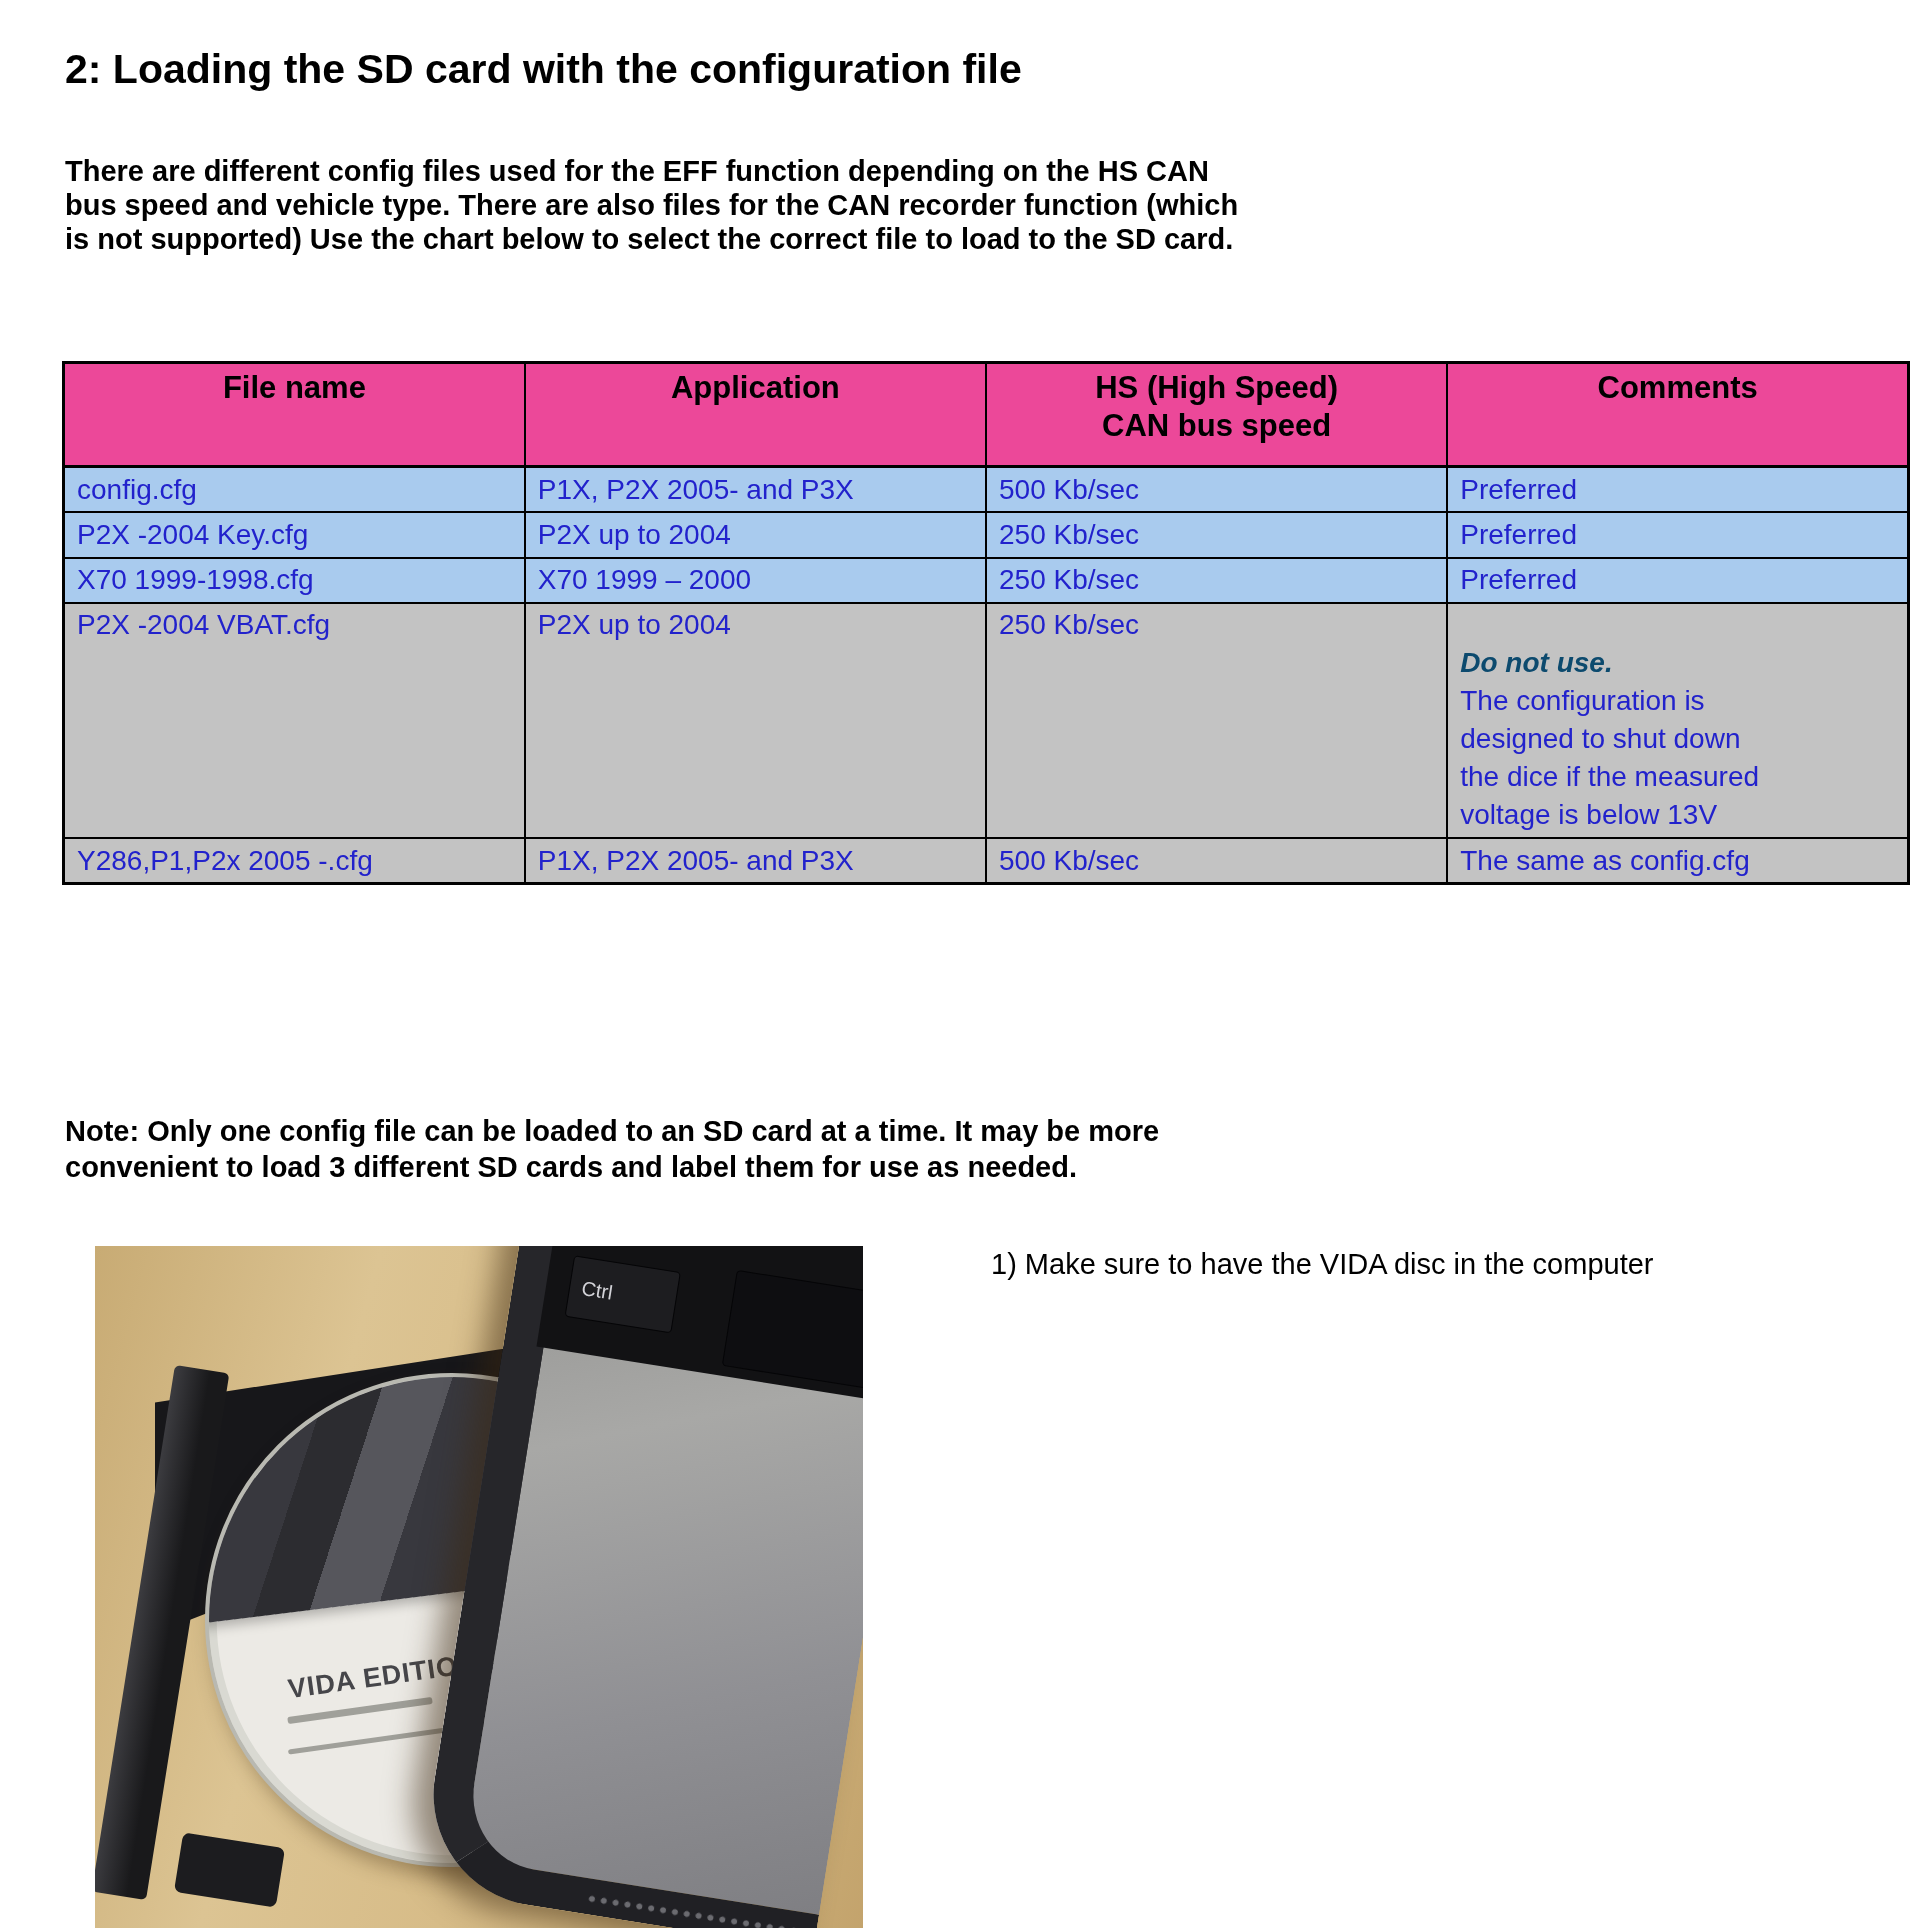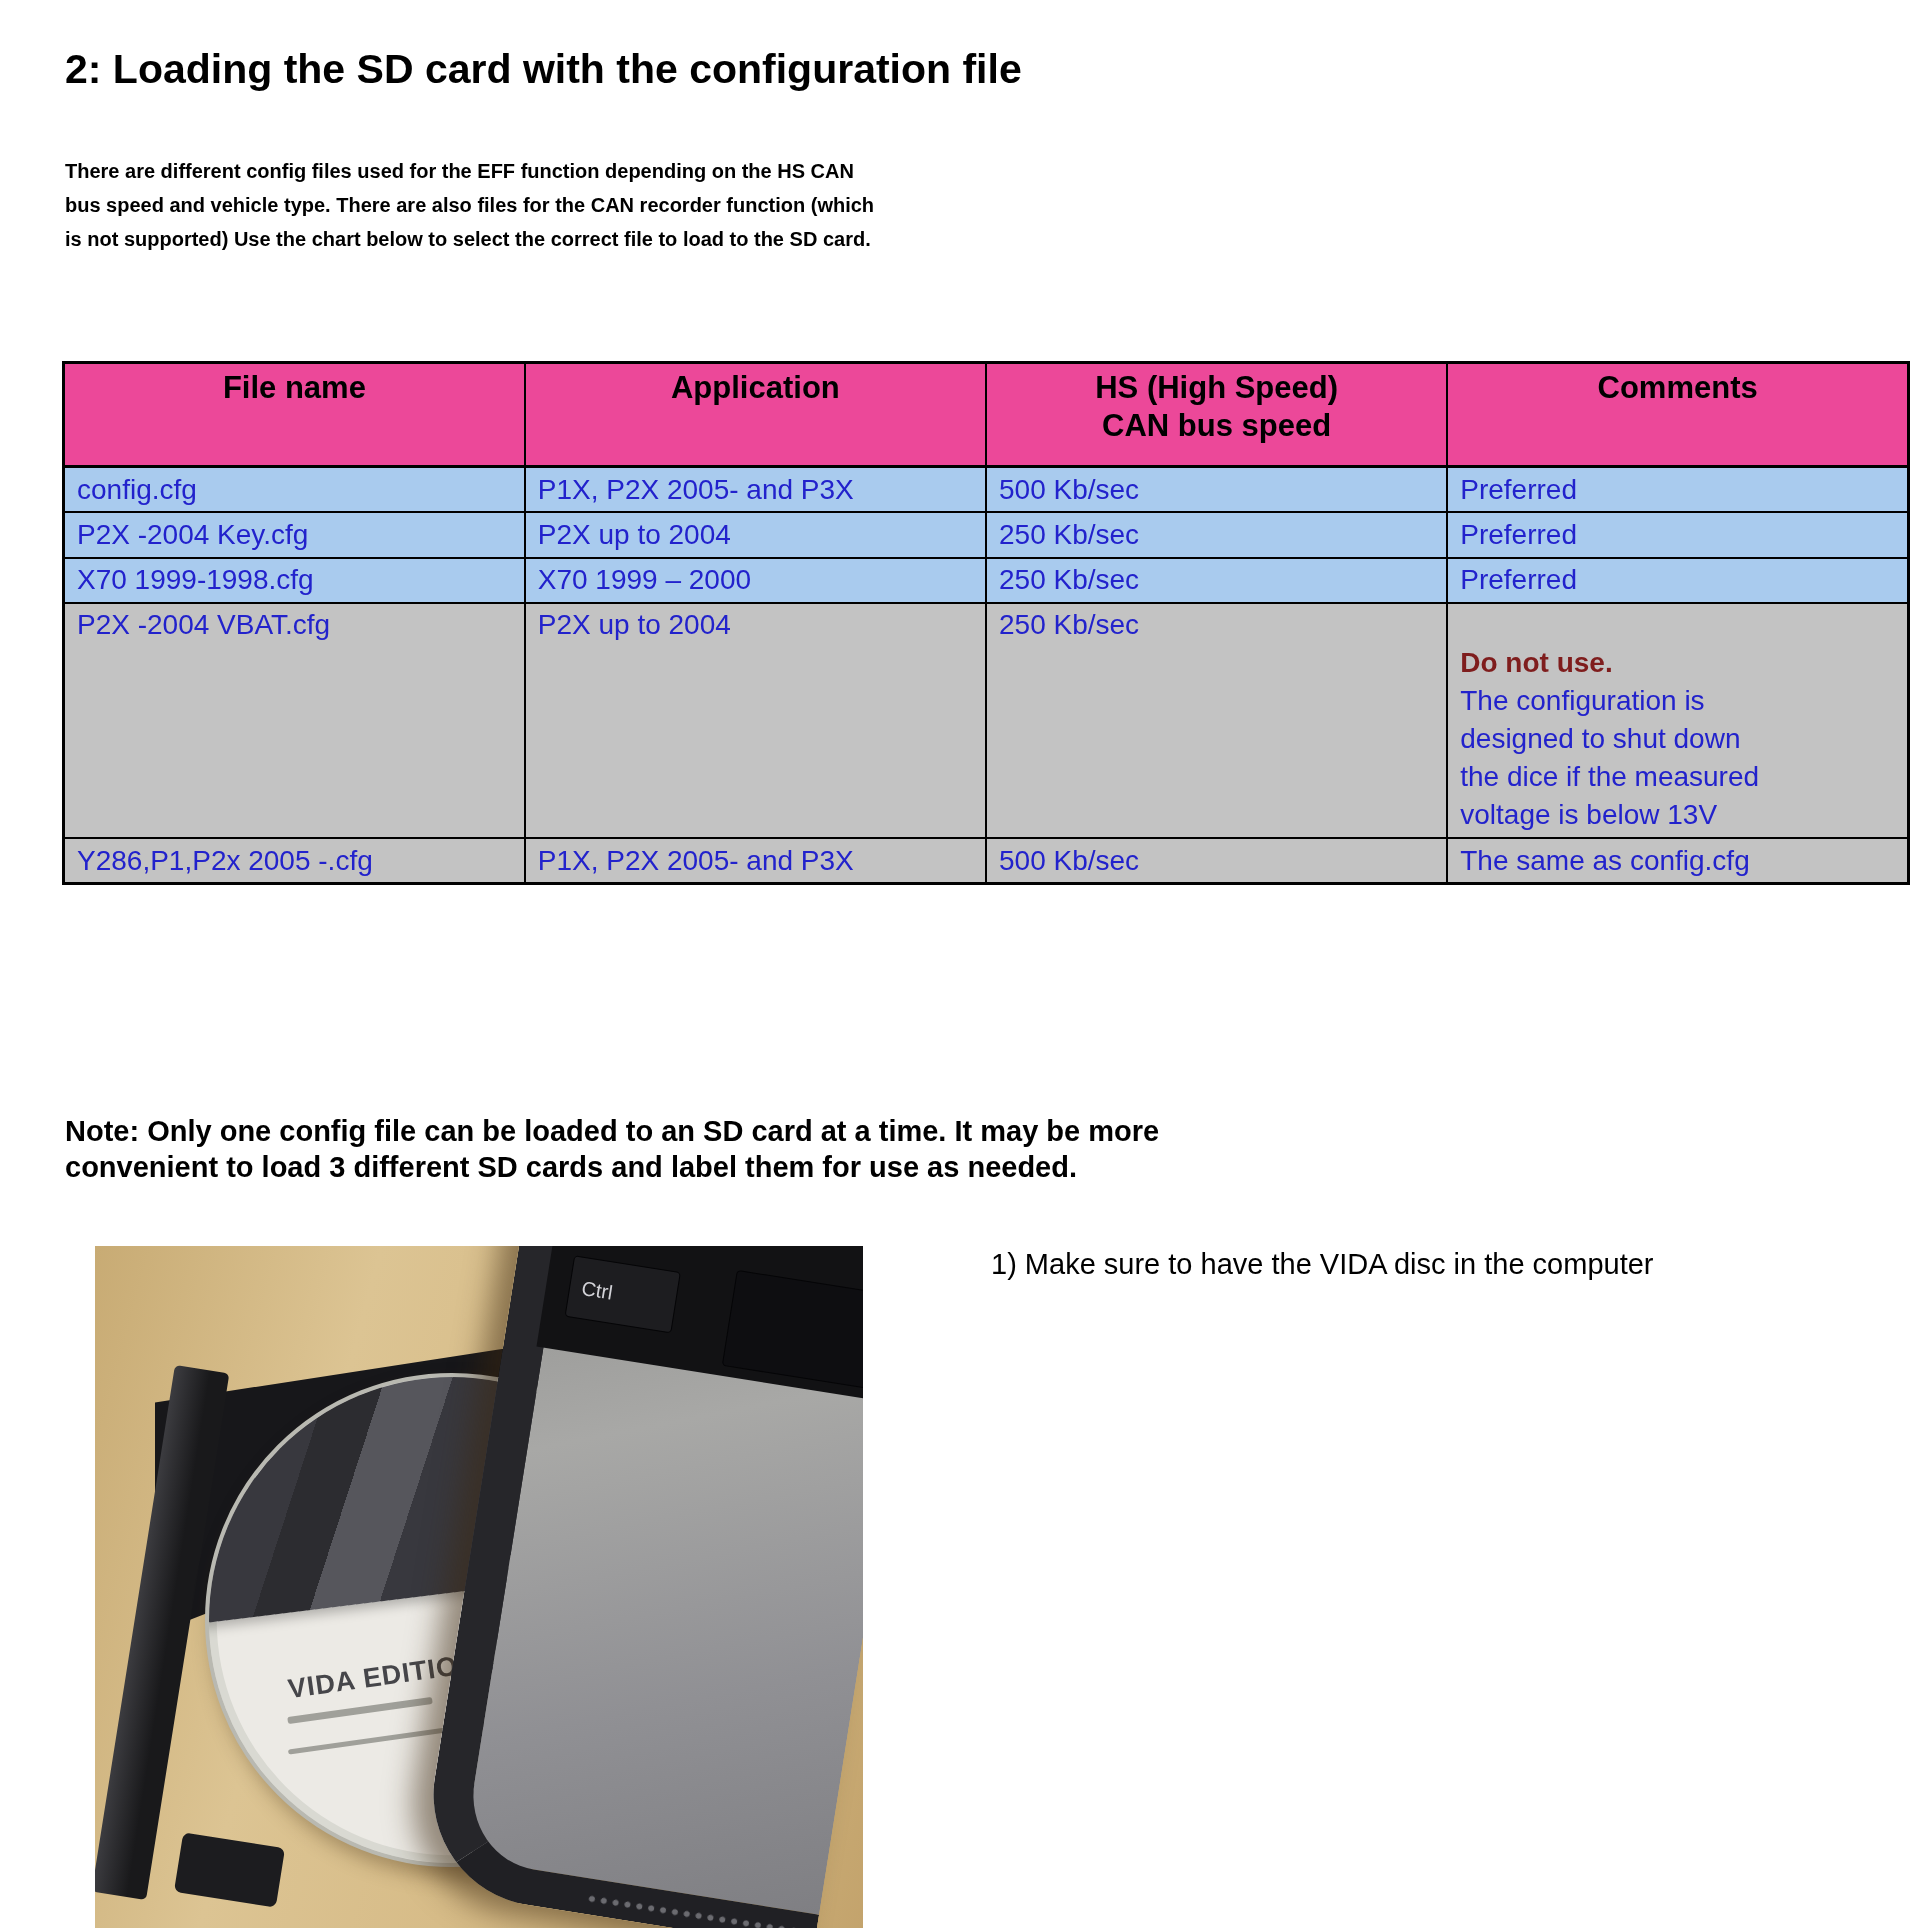--- a/index.html
+++ b/index.html
@@ -6,21 +6,21 @@
   .page{
     position:relative;width:1922px;height:1928px;background:#ffffff;
     font-family:"Liberation Sans",sans-serif;color:#000;overflow:hidden;margin-top:44px;
   }
   .title{
     position:absolute;left:65px;top:1.7px;margin:0;
     font-size:41px;font-weight:bold;letter-spacing:0px;white-space:nowrap;
   }
   .intro{
     position:absolute;left:65px;top:110px;margin:0;
-    font-size:20px;font-weight:bold;line-height:34px;white-space:pre-line;
+    font-size:29px;font-weight:bold;line-height:34px;white-space:pre-line;
   }
   
   table.cfg{
     position:absolute;left:62px;top:317px;width:1848px;
     border-collapse:collapse;table-layout:fixed;
     border:3.4px solid #000;
   }
   table.cfg th, table.cfg td{
     border:2.6px solid #000;vertical-align:top;overflow:hidden;
   }
@@ -32,21 +32,21 @@
   table.cfg td{
     font-size:28px;line-height:38px;padding:2.6px 8.6px 2.6px 12px;
     color:#2222CC;white-space:pre-line;
   }
   tbody tr:first-child td{border-top:3.4px solid #000;}
   tr.row-blue td{background:#A9CBEE;}
   tr.row-gray td{background:#C3C3C3;}
   tr.h50  td{height:38px;}
   tr.h242 td{height:203px;}
   tr.h238 td{height:200px;}
-  .warn{color:#7f1d1d;font-weight:bold;}
+  .warn{color:#0c4a6e;font-weight:bold;font-style:italic;}
   .note{
     position:absolute;left:65px;top:1069px;margin:0;
     font-size:29px;font-weight:bold;line-height:36px;white-space:pre-line;
   }
   .step1{
     position:absolute;left:991px;top:1203px;margin:0;
     font-size:29px;line-height:34px;
   }
   
   .photo{

